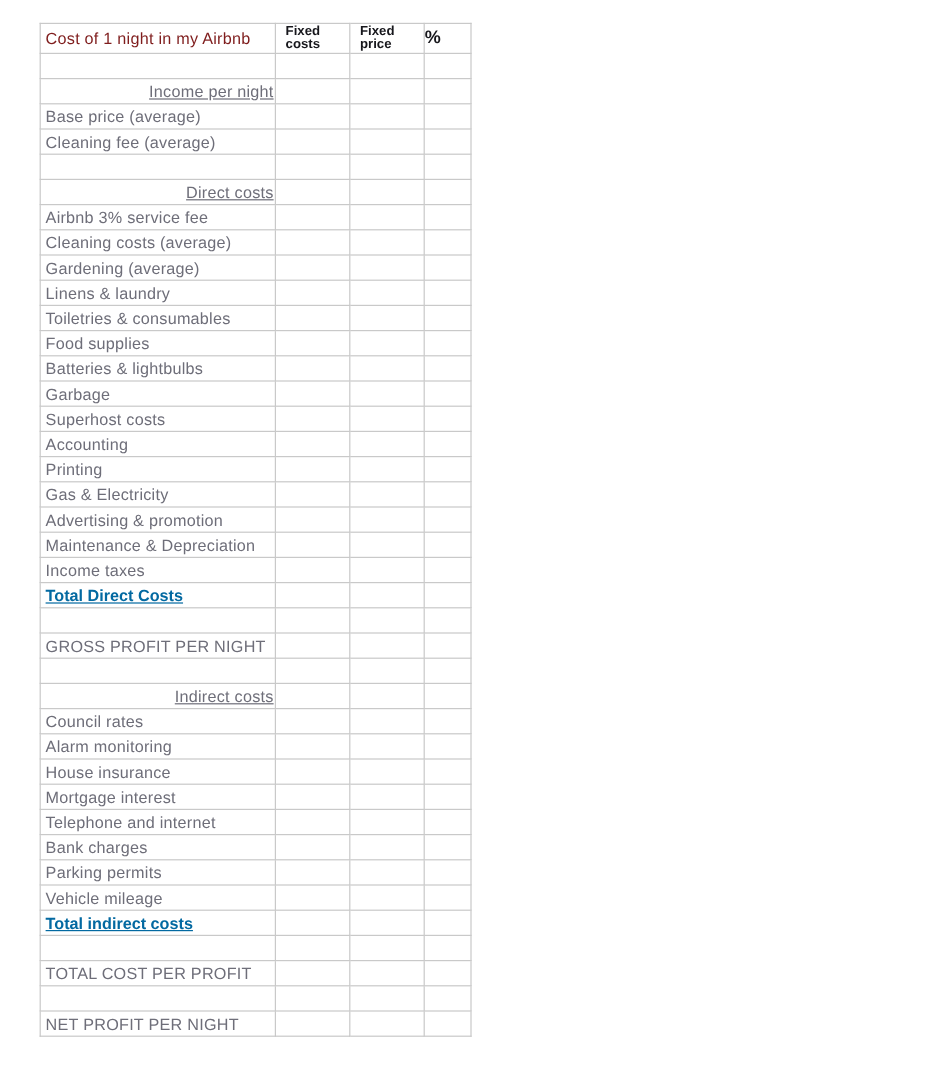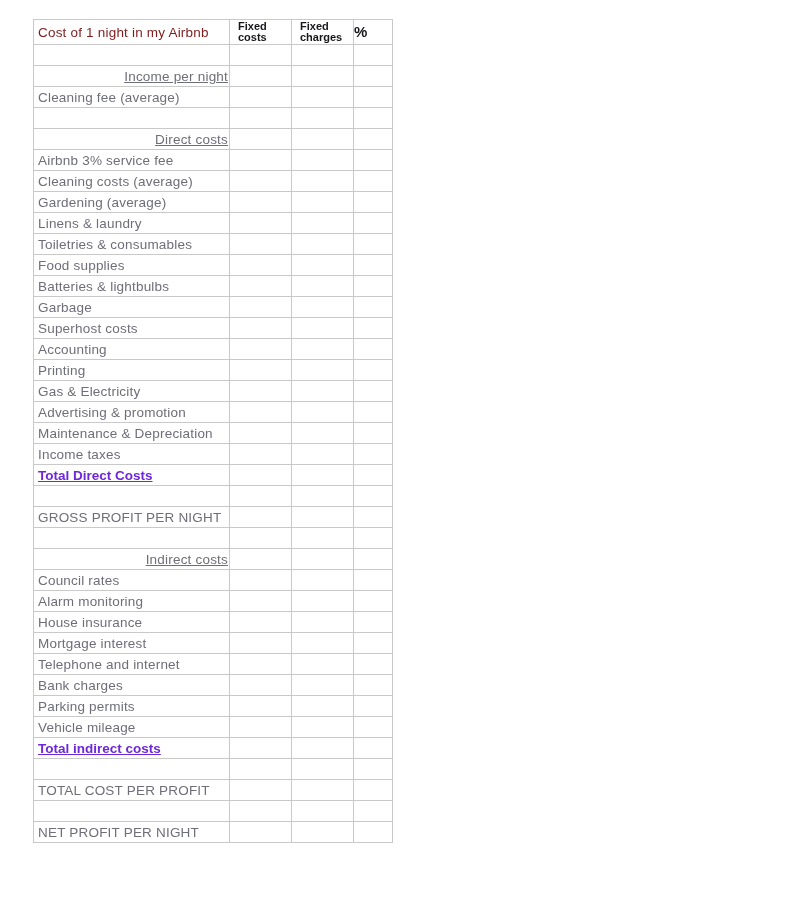--- a/index.html
+++ b/index.html
@@ -61,21 +61,21 @@
     color: #6e6e79;
     padding: 0 1px 0 4px;
     vertical-align: middle;
     letter-spacing: 0.2px;
   }
   td.label.section {
     text-decoration: underline;
     text-align: right;
   }
   td.label.total {
-    color: #6d28d9;
+    color: #0369a1;
     font-weight: bold;
     text-decoration: underline;
     letter-spacing: 0px;
   }
   td.val {
     background: #ffffff;
   }
 </style>
 </head>
 <body>
@@ -85,33 +85,39 @@
     <colgroup>
       <col style="width:196px">
       <col style="width:62px">
       <col style="width:62px">
       <col style="width:39px">
     </colgroup>
     <thead>
       <tr>
         <th class="c-title">Cost of 1 night in my Airbnb</th>
         <th class="c-head">Fixed costs</th>
-        <th class="c-head">Fixed charges</th>
+        <th class="c-head">Fixed price</th>
         <th class="c-head c-pct">%</th>
       </tr>
     </thead>
     <tbody>
         <tr>
           <td class="label"></td>
           <td class="val"></td>
           <td class="val"></td>
           <td class="val"></td>
         </tr>
         <tr>
           <td class="label section">Income per night</td>
+          <td class="val"></td>
+          <td class="val"></td>
+          <td class="val"></td>
+        </tr>
+        <tr>
+          <td class="label">Base price (average)</td>
           <td class="val"></td>
           <td class="val"></td>
           <td class="val"></td>
         </tr>
         <tr>
           <td class="label">Cleaning fee (average)</td>
           <td class="val"></td>
           <td class="val"></td>
           <td class="val"></td>
         </tr>

